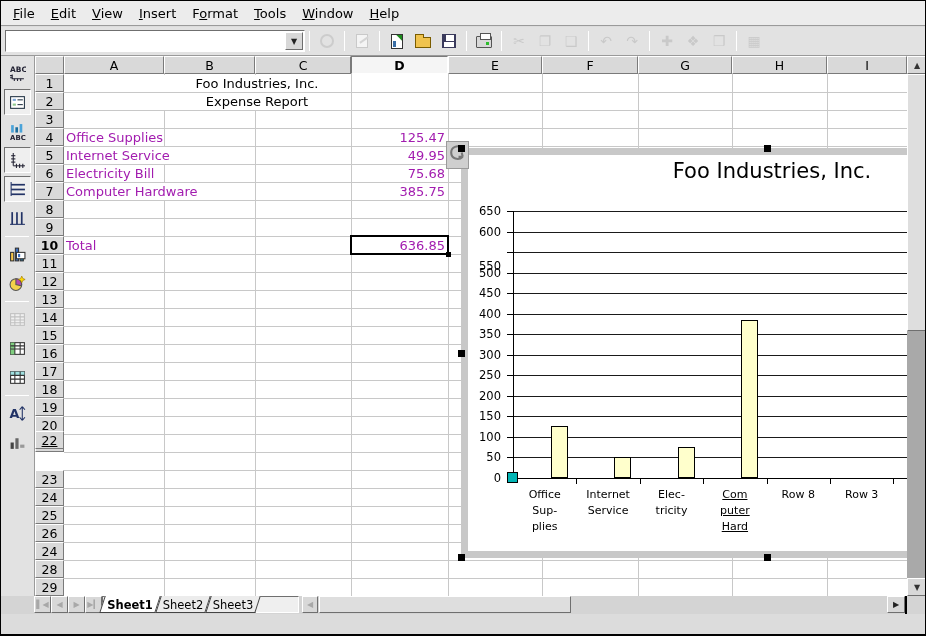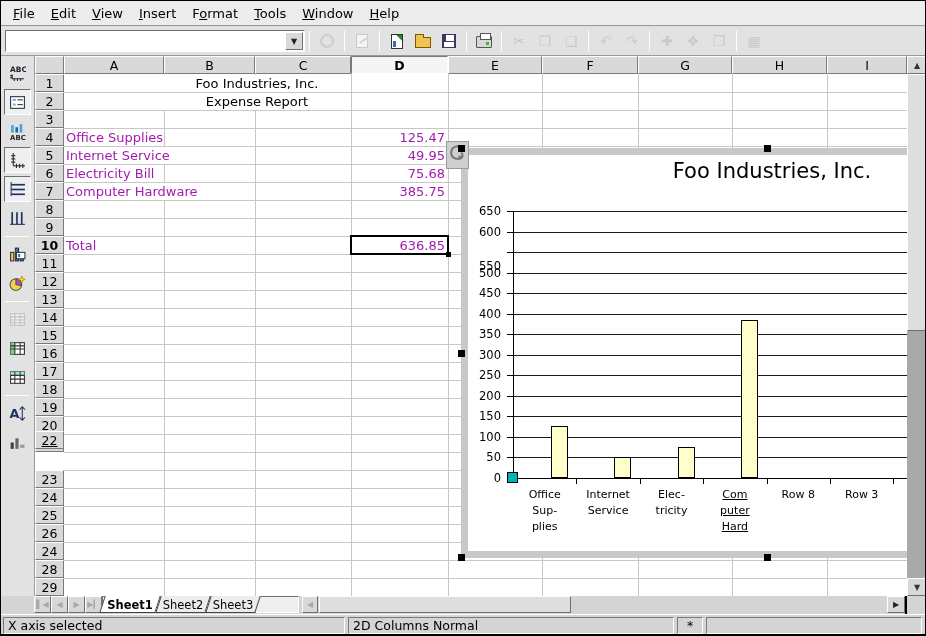--- a/index.html
+++ b/index.html
@@ -480,20 +480,14 @@
         </div><div class="tab" style="left: 207px; width: 50px;">
           <span>Sheet3</span>
         </div></span>
     <div id="htrough"></div>
     <div class="navbtn" id="hleft">◀</div>
     <div id="hthumb"></div>
     <div class="navbtn" id="hright" style="left:886px;color:#222;">▶</div>
     <div id="tabcorner"></div>
   </div>
 
-  <div id="statusbar">
-    <div class="spanel" style="left:2px;width:342px;">X axis selected</div>
-    <div class="spanel" style="left:347px;width:326px;">2D Columns Normal</div>
-    <div class="spanel" style="left:676px;width:26px;text-align:center;">*</div>
-    <div class="spanel" style="left:705px;width:216px;"></div>
-  </div>
 
 </div>
 
 </body></html>

